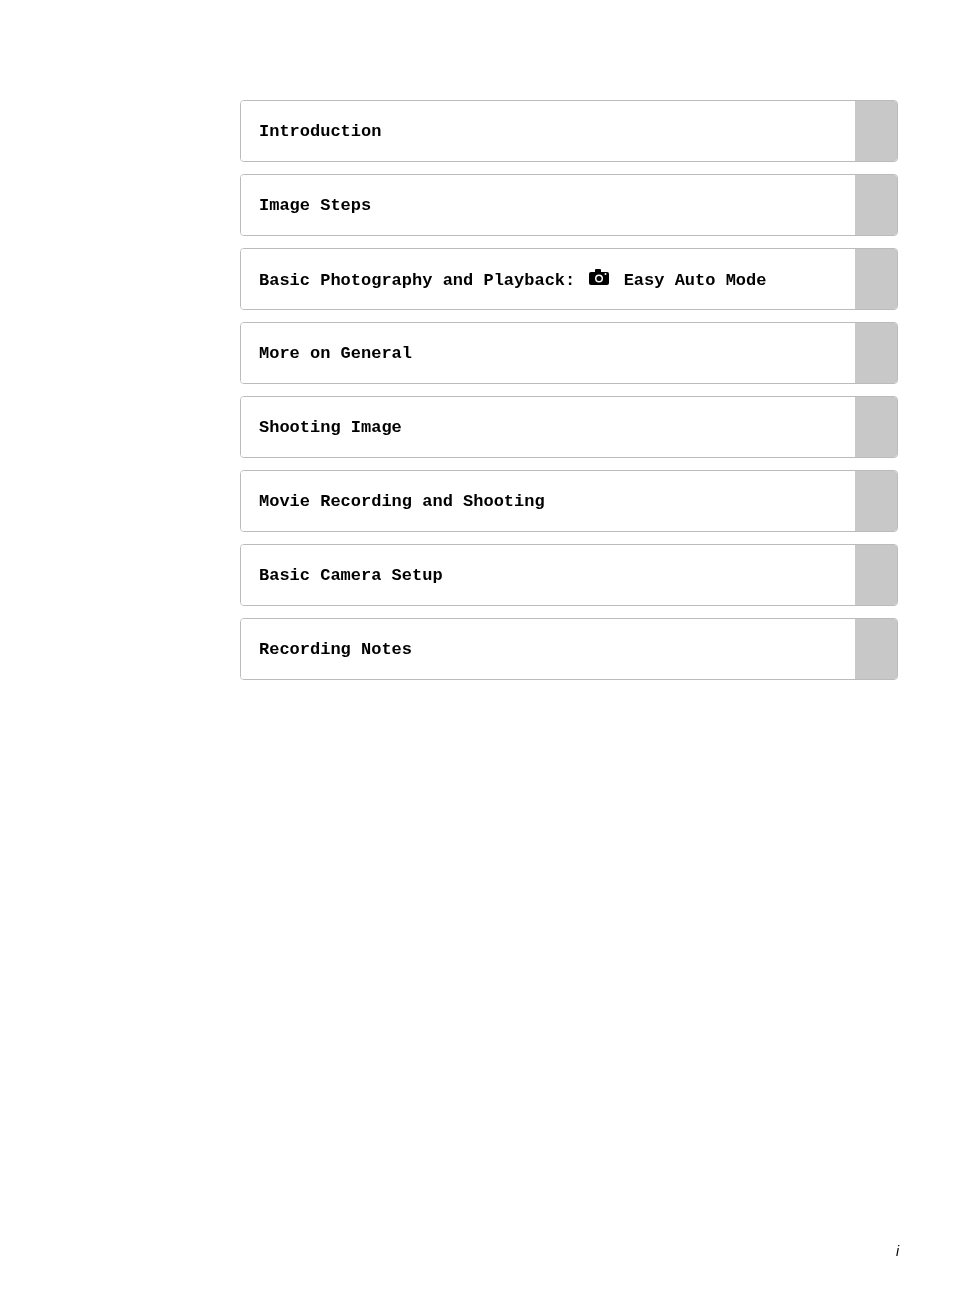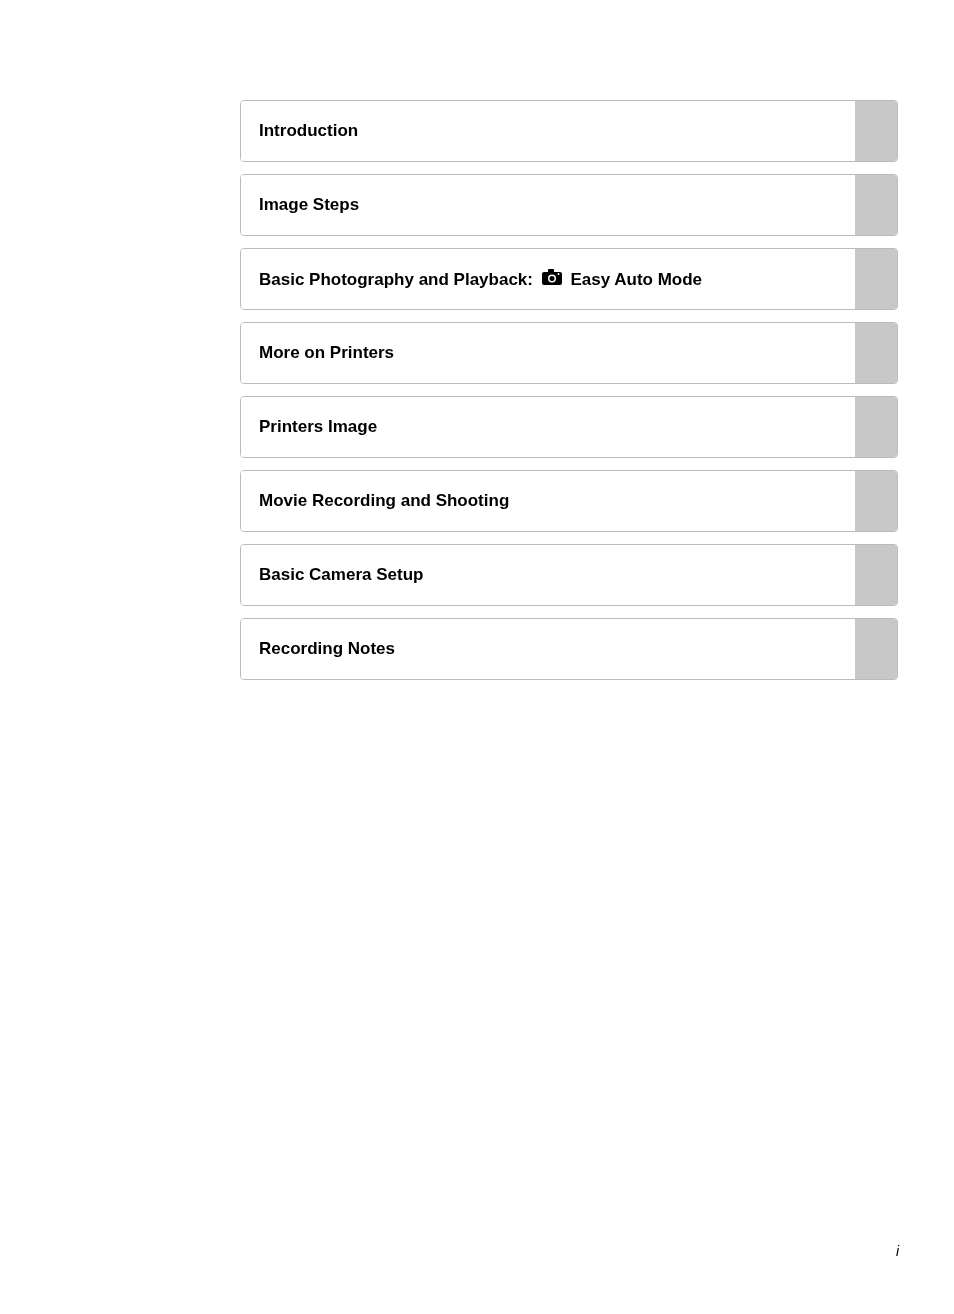--- a/index.html
+++ b/index.html
@@ -17,20 +17,21 @@
     }
 
     .toc-container {
       position: absolute;
       top: 100px;
       left: 240px;
       right: 56px;
       display: flex;
       flex-direction: column;
       gap: 12px;
+      font-family: Liberation Mono, monospace;
     }
 
     .toc-item {
       display: flex;
       align-items: stretch;
       border: 1.5px solid #bbbbbb;
       border-radius: 4px;
       overflow: hidden;
       min-height: 62px;
     }
@@ -94,27 +95,27 @@
         <circle cx="10" cy="9.5" r="4" fill="white"></circle>
         <circle cx="10" cy="9.5" r="2.5" fill="black"></circle>
         <rect x="6" y="0" width="6" height="4" rx="1" fill="black"></rect>
         <circle cx="16.5" cy="5" r="1" fill="white"></circle>
       </svg></span> Easy Auto Mode</span>
       </div>
       <div class="toc-item-tab"></div>
     </div>
     <div class="toc-item">
       <div class="toc-item-text">
-        <span class="toc-item-label">More on Printers</span>
+        <span class="toc-item-label">More on General</span>
       </div>
       <div class="toc-item-tab"></div>
     </div>
     <div class="toc-item">
       <div class="toc-item-text">
-        <span class="toc-item-label">Printers Image</span>
+        <span class="toc-item-label">Shooting Image</span>
       </div>
       <div class="toc-item-tab"></div>
     </div>
     <div class="toc-item">
       <div class="toc-item-text">
         <span class="toc-item-label">Movie Recording and Shooting</span>
       </div>
       <div class="toc-item-tab"></div>
     </div>
     <div class="toc-item">

